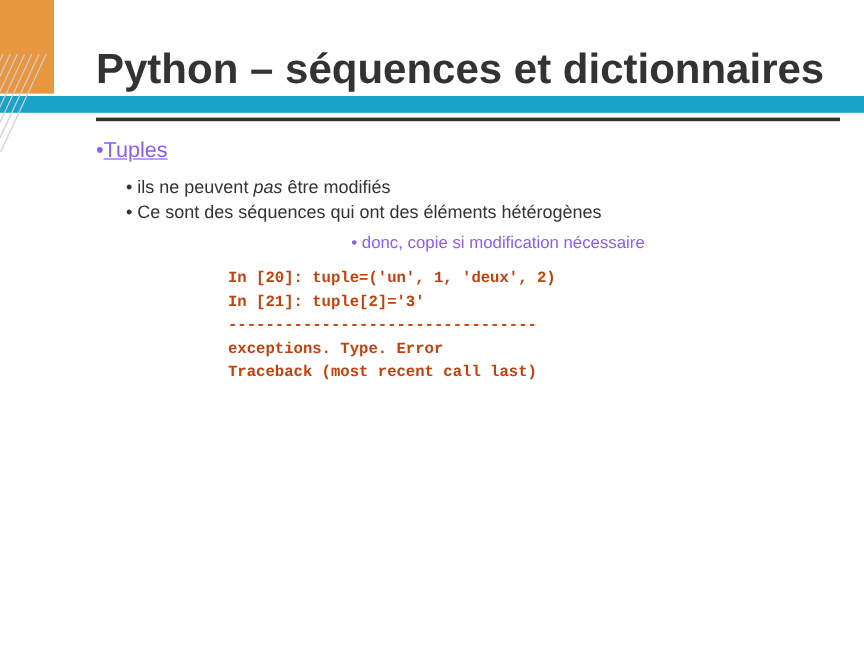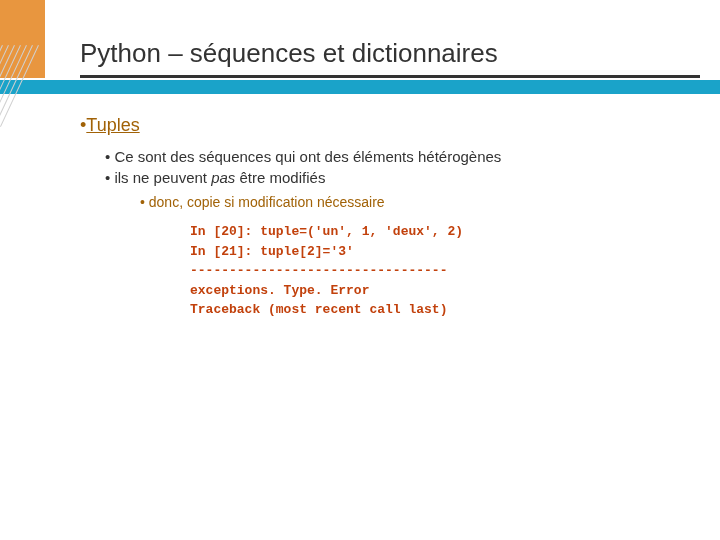--- a/index.html
+++ b/index.html
@@ -42,24 +42,24 @@
     transform-origin: top left;
     transform: rotate(25deg);
   }
   .title-area {
     position: absolute;
     left: 80px;
     top: 38px;
     right: 20px;
   }
   .title {
-    font-size: 26px;
+    font-size: 35px;
     color: #333333;
-    font-weight: normal;
-    padding-bottom: 6px;
+    font-weight: bold;
+    padding-bottom: 20px;
   }
   .title-underline {
     height: 3px;
     background: #333333;
     width: 100%;
   }
   .teal-bar {
     position: absolute;
     left: 0;
     top: 80px;
@@ -70,38 +70,39 @@
   }
   .content {
     position: absolute;
     left: 80px;
     top: 115px;
     right: 30px;
     color: #333333;
   }
   .bullet-1 {
     font-size: 18px;
-    color: #a16207;
+    color: #8b5cf6;
     margin-bottom: 12px;
     text-decoration: underline;
   }
   .bullet-1::before { content: "• "; text-decoration: none; display: inline-block; }
   .bullet-2 {
     font-size: 15px;
     color: #333333;
     margin-left: 25px;
     margin-bottom: 4px;
   }
   .bullet-2::before { content: "• "; }
   .bullet-3 {
     font-size: 14px;
-    color: #a16207;
+    color: #8b5cf6;
     margin-left: 60px;
     margin-top: 8px;
     margin-bottom: 12px;
+    text-align: center;
   }
   .bullet-3::before { content: "• "; }
   .italic { font-style: italic; }
   .code-block {
     margin-left: 110px;
     font-family: "Courier New", monospace;
     font-size: 13px;
     font-weight: bold;
     color: #c2410c;
     line-height: 1.5;
@@ -127,22 +128,22 @@
 <div class="teal-bar"></div>
 
 <div class="title-area">
   <div class="title">Python – séquences et dictionnaires</div>
   <div class="title-underline"></div>
 </div>
 
 <div class="content">
   <div class="bullet-1">Tuples</div>
 
+  <div class="bullet-2"><span>ils ne peuvent </span><span class="italic">pas</span><span> être modifiés</span></div>
   <div class="bullet-2">Ce sont des séquences qui ont des éléments hétérogènes</div>
-  <div class="bullet-2"><span>ils ne peuvent </span><span class="italic">pas</span><span> être modifiés</span></div>
 
   <div class="bullet-3">donc, copie si modification nécessaire</div>
 
   <div class="code-block"><span>In [20]: tuple=('un', 1, 'deux', 2)</span>
 <span>In [21]: tuple[2]='3'</span>
 <span>---------------------------------</span>
 <span>exceptions. Type. Error</span>
 <span>Traceback (most recent call last)</span></div>
 </div>
 

